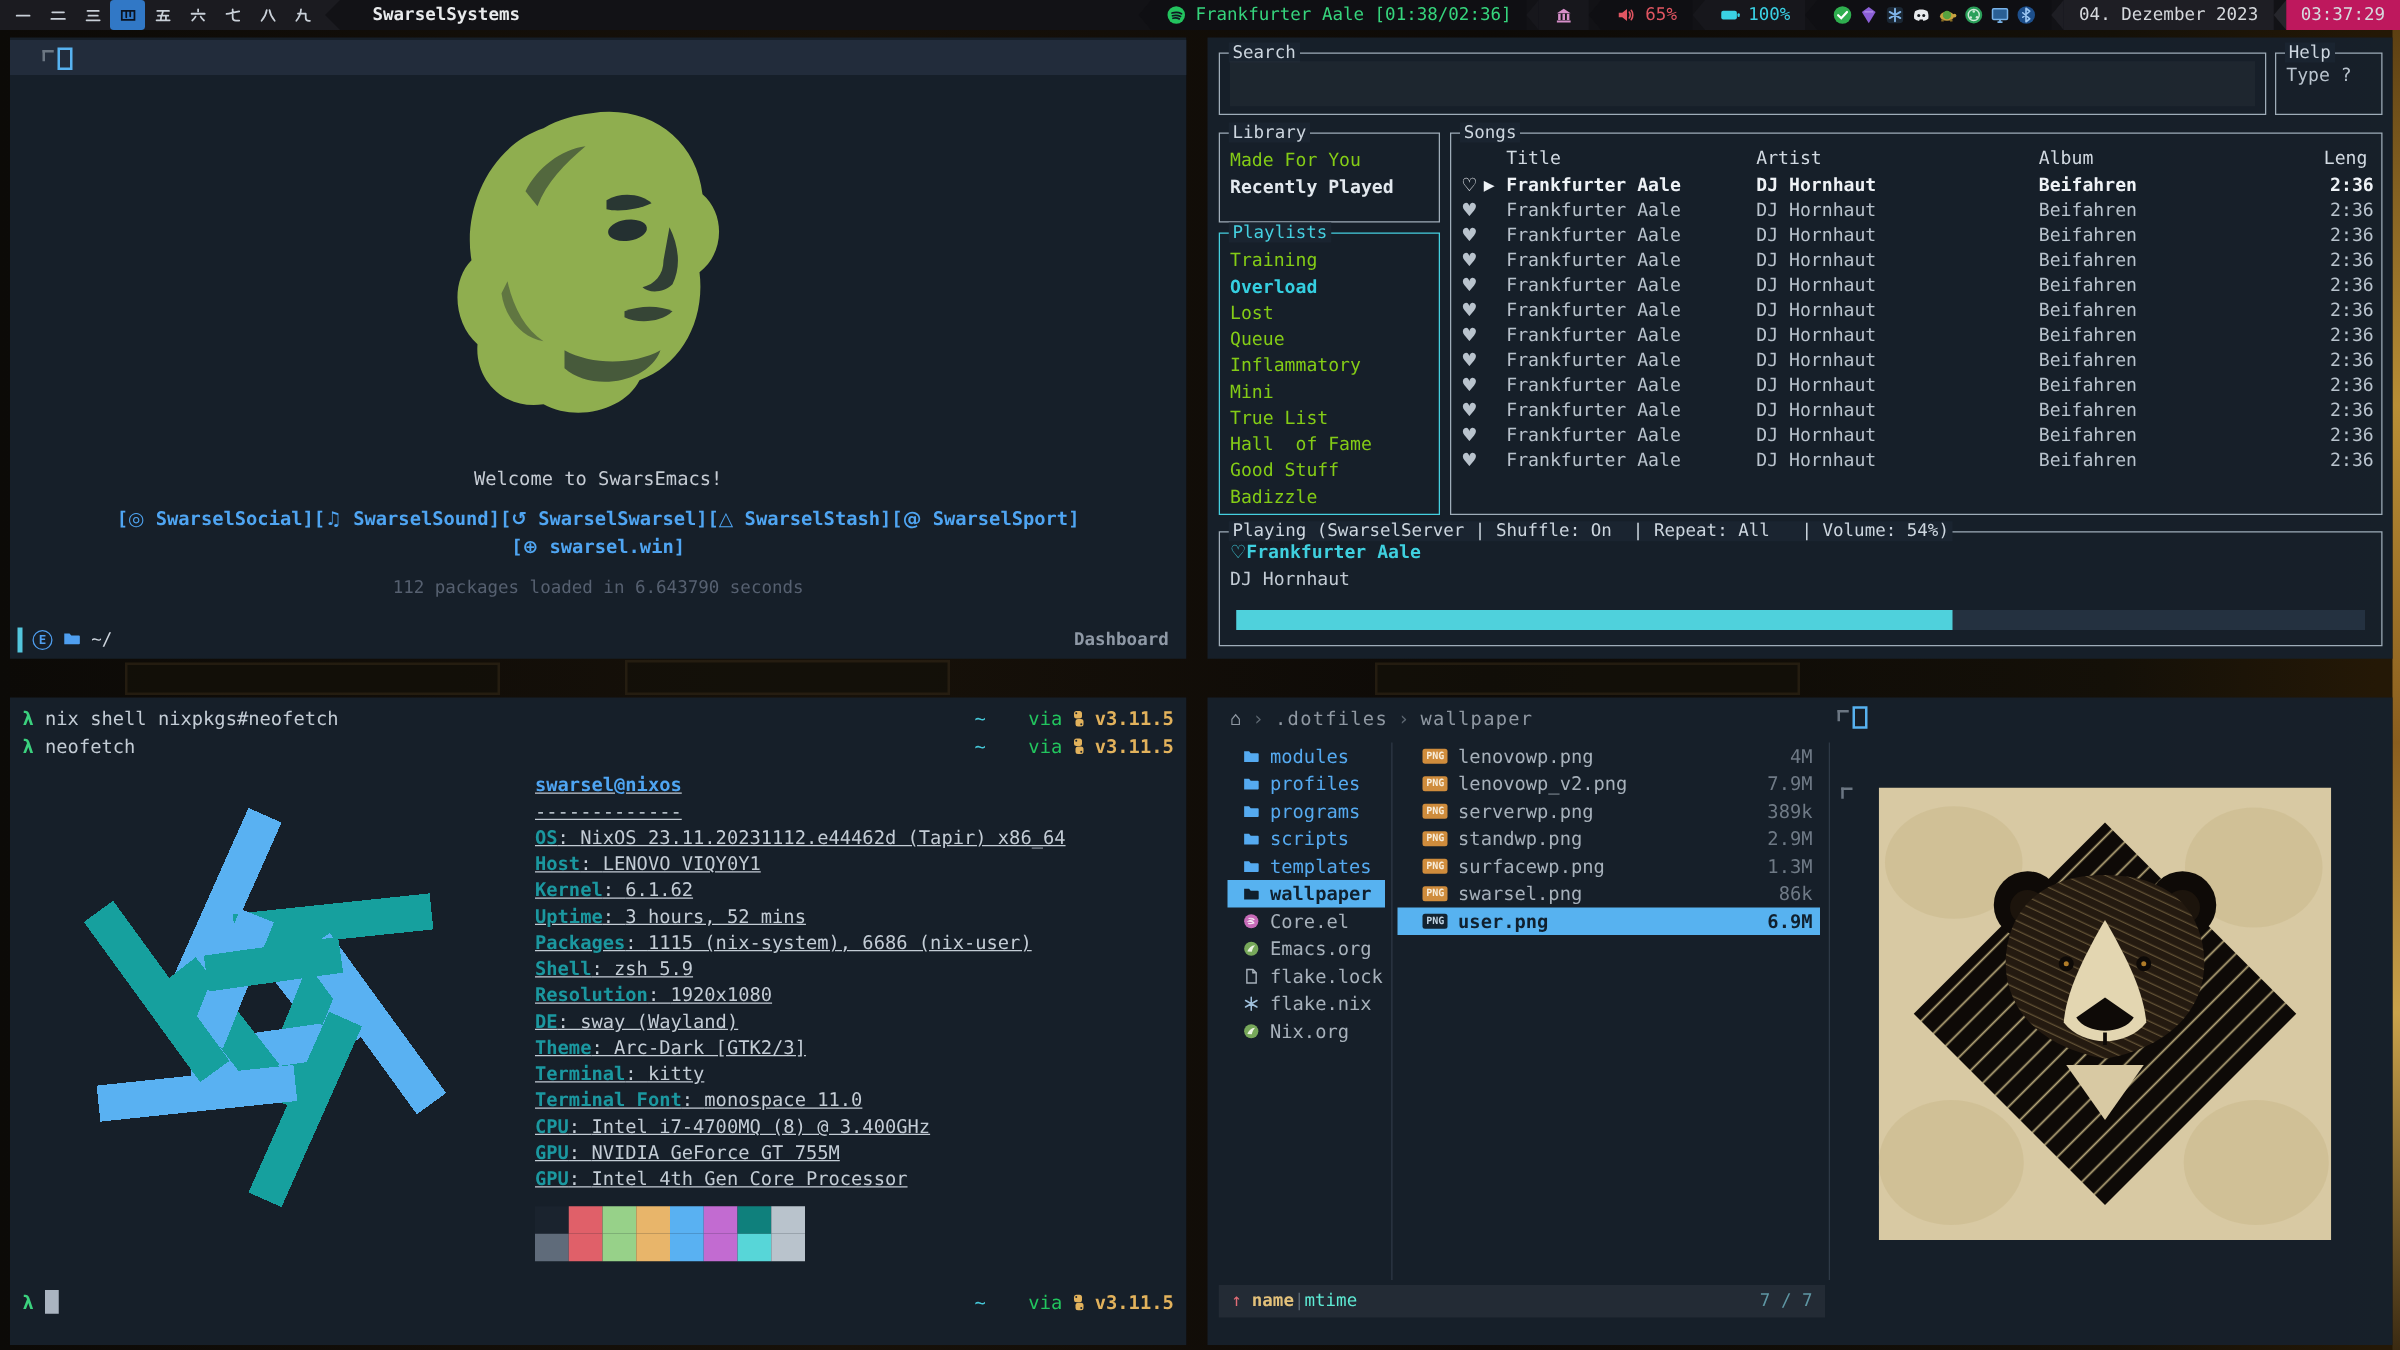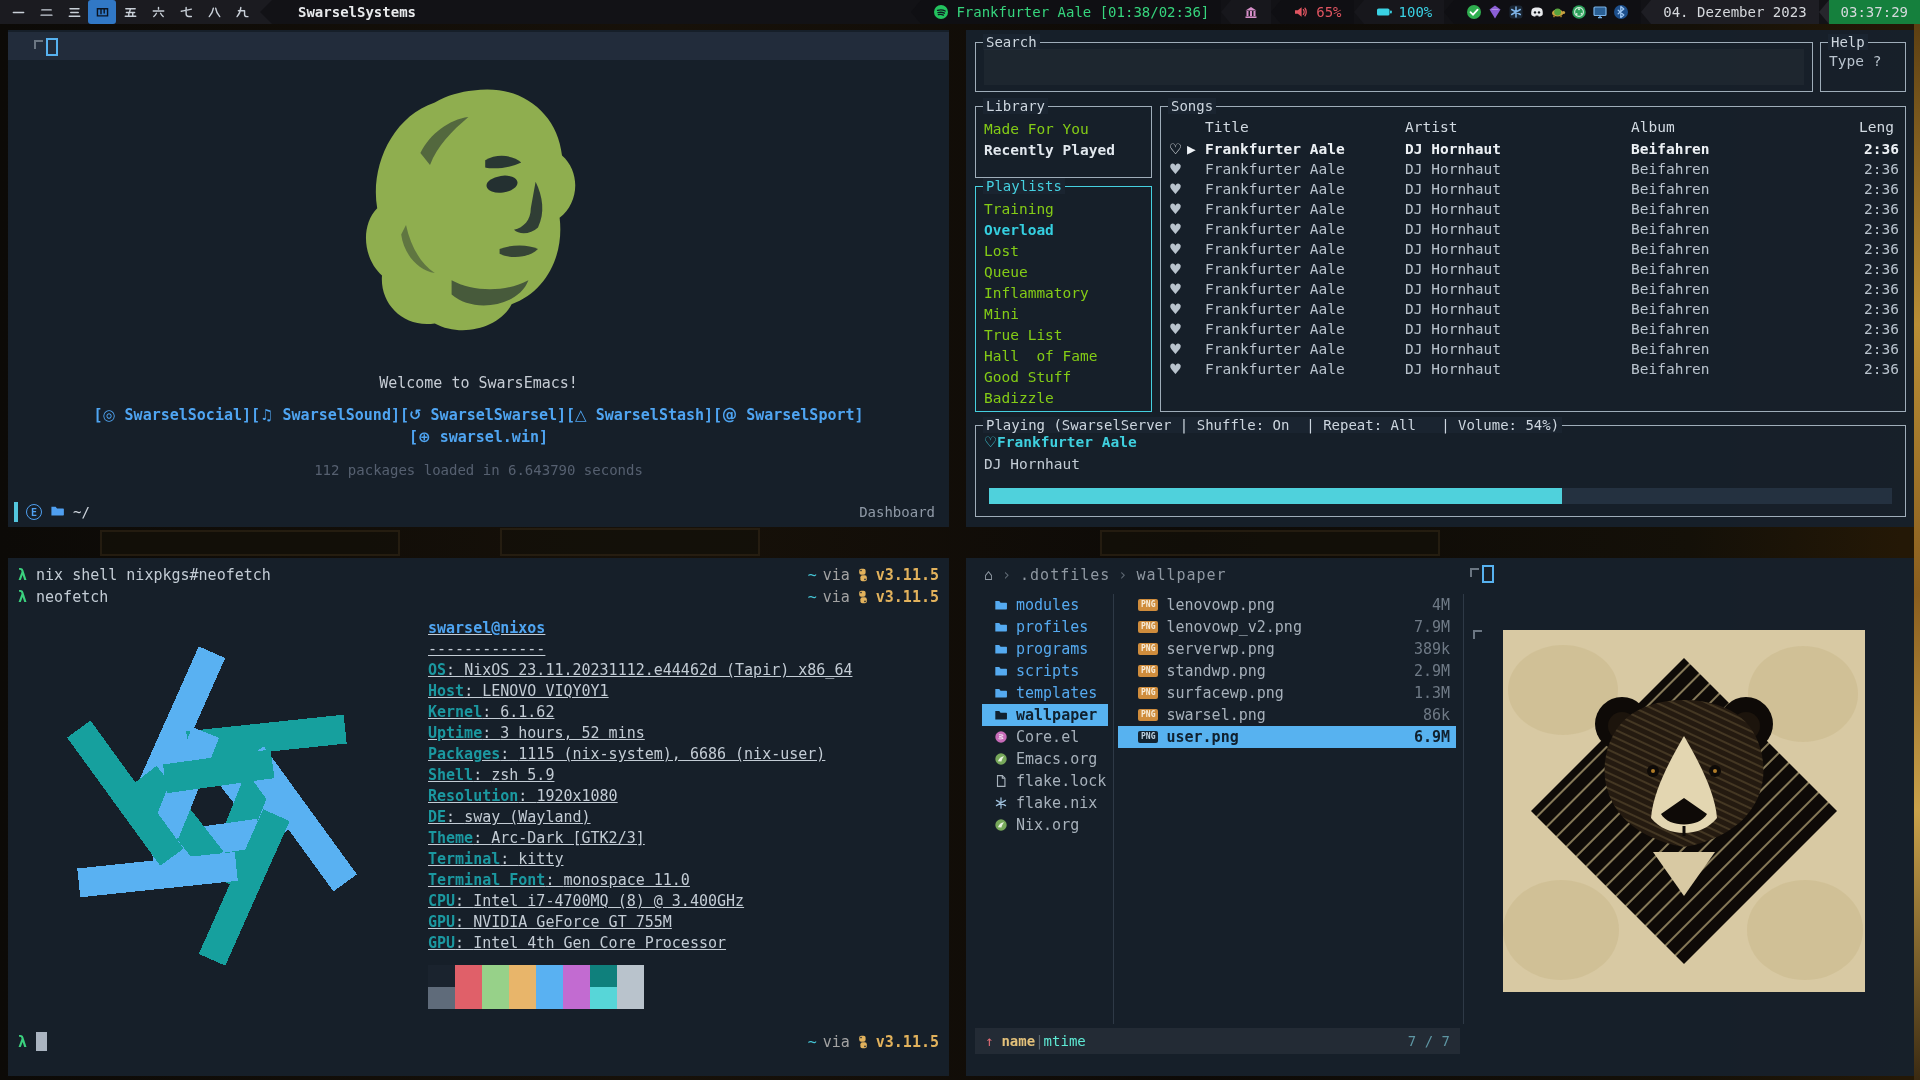--- a/index.html
+++ b/index.html
@@ -28,21 +28,21 @@
   #bar-right { margin-left:auto; display:flex; align-items:center; height:24px; }
   .mod { display:flex; align-items:center; gap:7px; height:24px; padding:0 12px; }
   .mod svg { width:16px; height:16px; }
   .ps-l { width:0; height:0; border-top:12px solid transparent; border-bottom:12px solid transparent; }
   .m-spotify { color:#36d57d; background:#0f0f13; }
   .m-tray1 { background:#17171c; }
   .m-vol { color:#e05561; background:#0f0f13; }
   .m-batt { color:#3ad2e4; background:#17171c; }
   .m-tray { gap:5px; background:#0f0f13; }
   .m-date { background:#1e1e24; }
-  .m-time { background:#15803d; }
+  .m-time { background:#be185d; }
 
   
   .window { position:absolute; background:rgba(23,32,43,0.96); }
 
   
   #emacs { left:8px; top:30px; width:941px; height:497px; color:#c6ccd4; font-size:15px; }
   #emacs-head { position:absolute; left:0; top:2px; width:100%; height:28px; background:#222c3b; }
   #emacs-corner { position:absolute; left:26px; top:8px; width:9px; height:9px;
     border-left:2px solid #6b7682; border-top:2px solid #6b7682; }
   #emacs-cursor { position:absolute; left:38px; top:6px; width:12px; height:18px;
@@ -58,21 +58,21 @@
   #loading-line { position:absolute; left:0; top:432px; width:100%; text-align:center;
     color:#566070; font-size:14px; }
   #emacs-modeline { position:absolute; left:0; top:470px; width:100%; height:24px;
     display:flex; align-items:center; gap:8px; padding-left:6px; }
   #ml-accent { width:4px; height:20px; background:#53c6dd; }
   .e-badge { width:16px; height:16px; border-radius:50%; border:1.5px solid #4f9ff0;
     color:#4f9ff0; font-size:10px; font-weight:bold; display:flex; align-items:center;
     justify-content:center; }
   #ml-folder svg { width:15px; height:15px; color:#4f9ff0; }
   #ml-path { color:#cfd6de; font-size:14px; }
-  #ml-mode { margin-left:auto; margin-right:14px; color:#8f99a6; font-weight:normal; font-size:14px; }
+  #ml-mode { margin-left:auto; margin-right:14px; color:#8f99a6; font-weight:bold; font-size:14px; }
 
   
   #music { left:966px; top:30px; width:948px; height:497px; color:#b9c3cd; font-size:14.5px; }
   .tbox { position:absolute; border:1px solid #9fadb9; }
   .tbox-label { position:absolute; top:-9px; left:7px; background:#1a2430; padding:0 3px;
     color:#cdd6df; font-size:14px; white-space:pre; }
   .tbox.cyan { border-color:#45d0e0; } .tbox.cyan > .tbox-label { color:#45d0e0; }
   #search-box { left:9px; top:12px; width:838px; height:50px; }
   #search-input { position:absolute; inset:6px 8px; background:rgba(255,255,255,0.03); cursor:text; }
   #help-box { left:854px; top:12px; width:86px; height:50px; }
@@ -98,21 +98,21 @@
   #playing-artist { position:absolute; left:8px; top:30px; color:#c3ccd5; }
   #progress-track { position:absolute; left:13px; right:13px; top:62px; height:16px;
     background:#243140; cursor:pointer; }
   #progress-fill { height:100%; background:#4fd1dc; }
 
   
   #terminal { left:8px; top:558px; width:941px; height:518px; color:#c3ccd5; font-size:15px; }
   .term-line { position:absolute; left:10px; right:10px; display:flex; }
   .lam { color:#3bd17e; font-weight:bold; margin-right:9px; }
   .rprompt { margin-left:auto; display:flex; align-items:center; gap:6px; }
-  .rp-dir { color:#45c6d6; } .rp-via { color:#a3a3a3; }
+  .rp-dir { color:#45c6d6; } .rp-via { color:#22c55e;margin-left:28px; }
   .rp-ver { color:#e2b25c; font-weight:bold; }
   .rprompt svg { width:14px; height:14px; }
   #nf-logo { position:absolute; left:14px; top:58px; }
   #nf-info { position:absolute; left:420px; top:60px; line-height:21px;text-decoration:underline; }
   #nf-userhost { color:#4fa5f2; font-weight:bold; }
   .nf-label { color:#1b98a0; font-weight:bold; }
   .nf-label::after { content:": "; color:#c3ccd5; font-weight:normal; }
   #palette { position:absolute; left:420px; top:407px; width:216px; }
   .pal-row { display:flex; }
   .pal-cell { width:27px; height:22px; }

